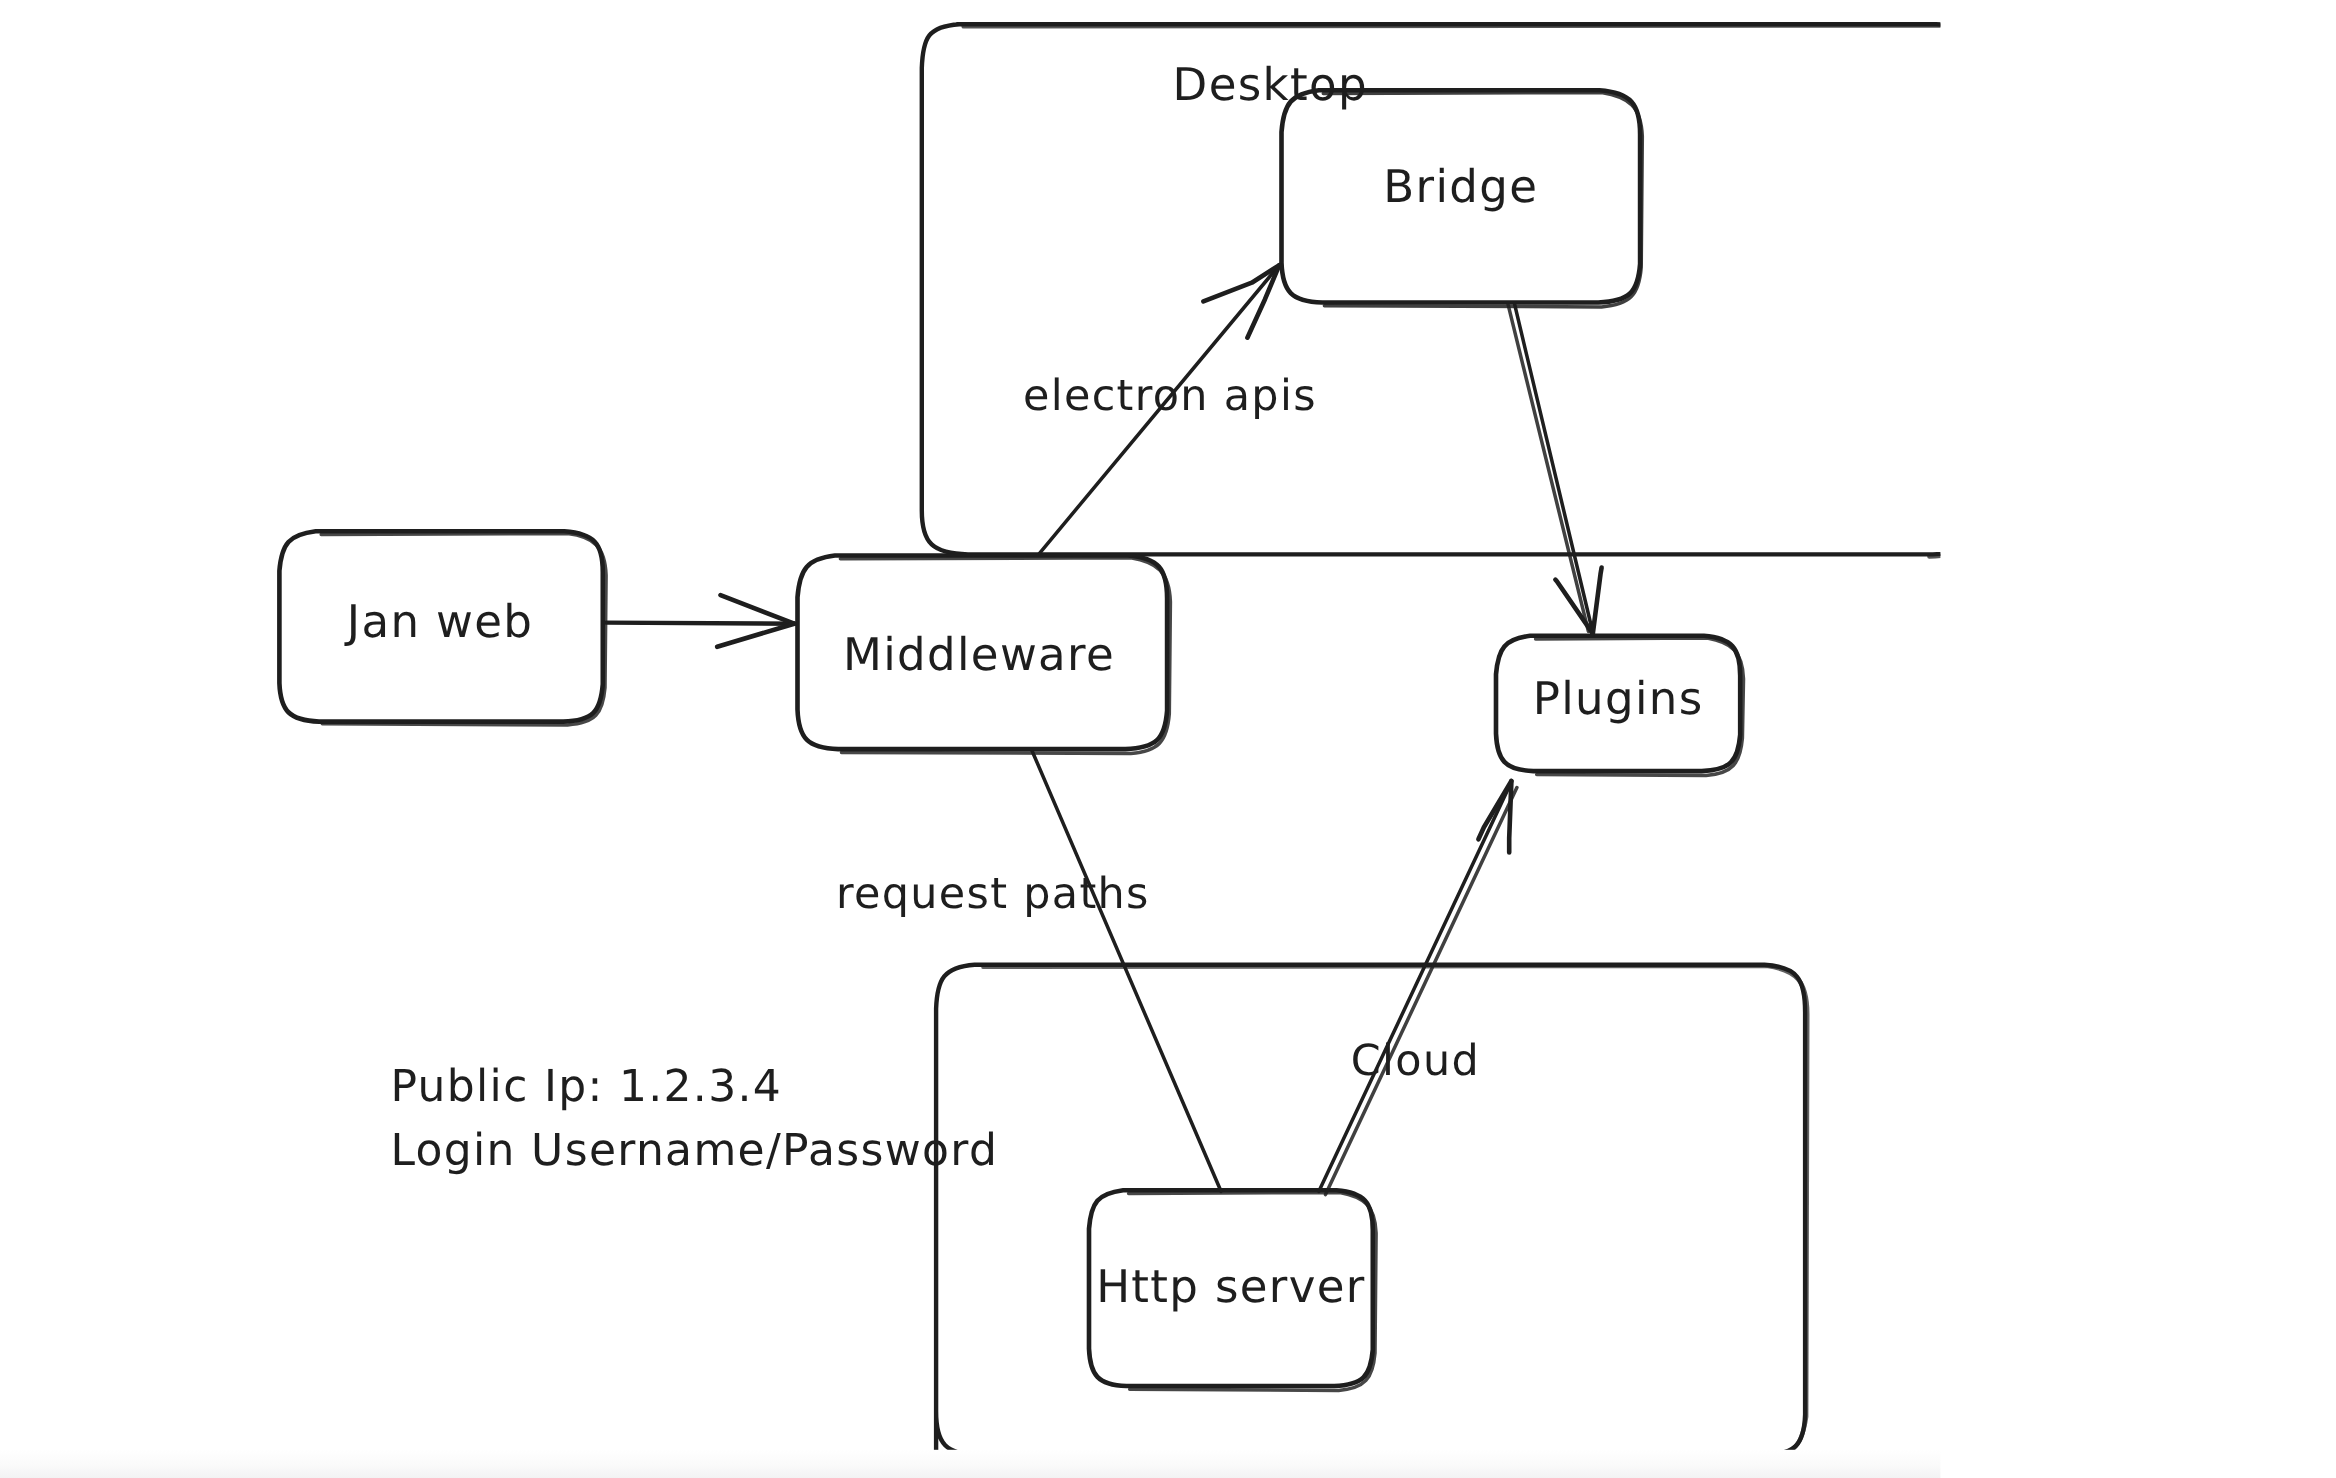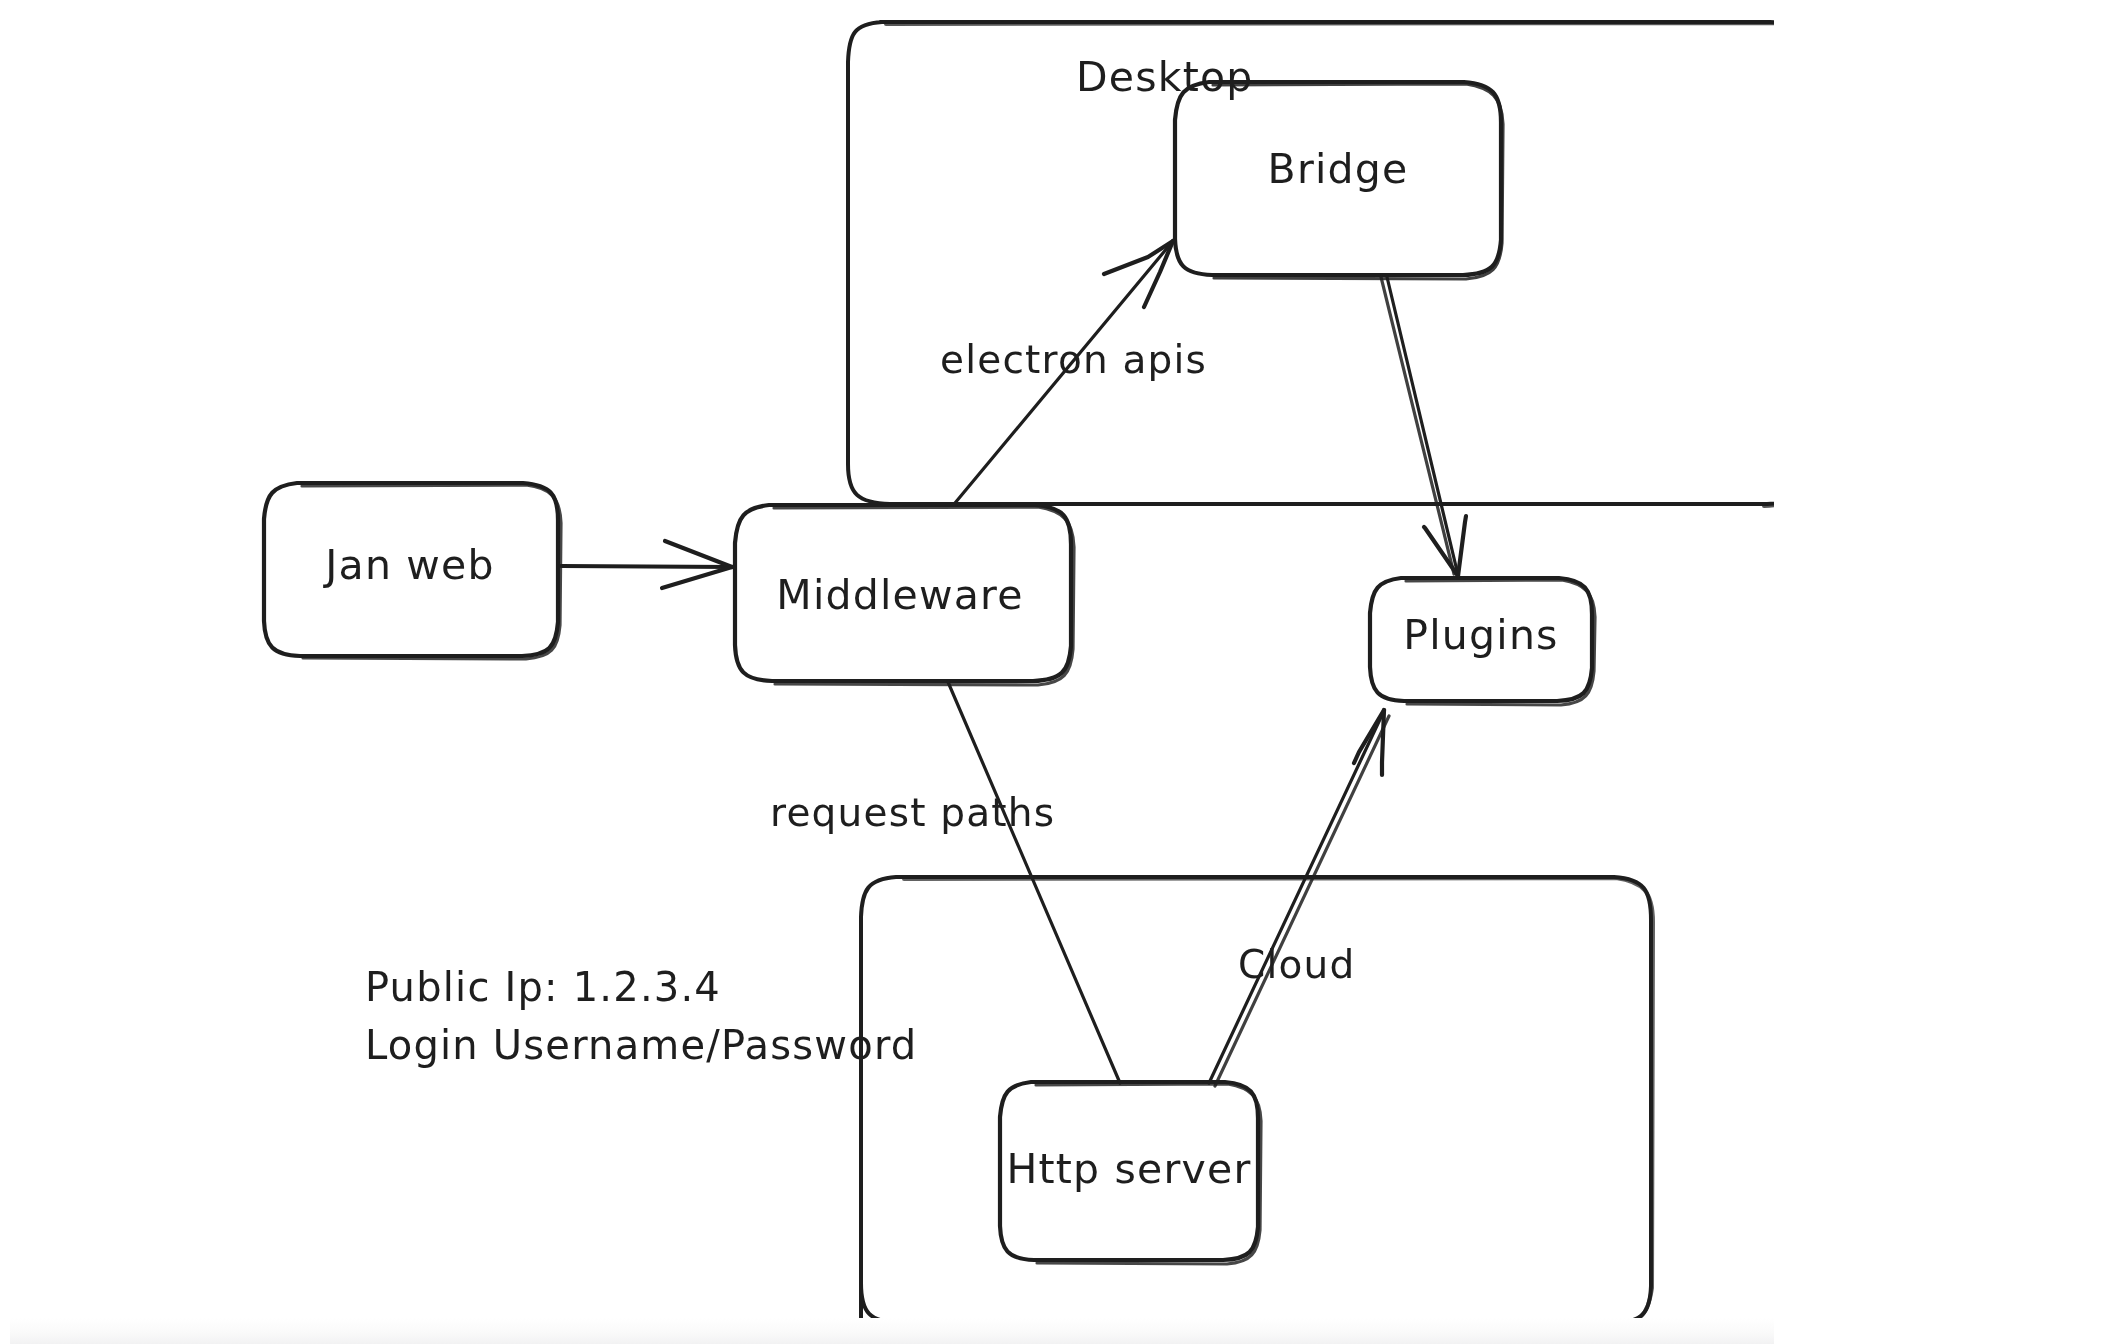--- a/index.html
+++ b/index.html
@@ -8,21 +8,20 @@
     padding: 0;
     background: #ffffff;
   }
   #canvas {
     position: relative;
     width: 1764px;
     height: 1344px;
     background: #ffffff;
     overflow: hidden;
     font-family: "DejaVu Sans", sans-serif;
-    margin-left: 10px;
   }
   #bottom-band {
     position: absolute;
     left: 0;
     bottom: 0;
     width: 2124px;
     height: 26px;
     background: linear-gradient(to bottom, #ffffff 0%, #fafafa 55%, #f2f2f3 100%);
     pointer-events: none;
   }

